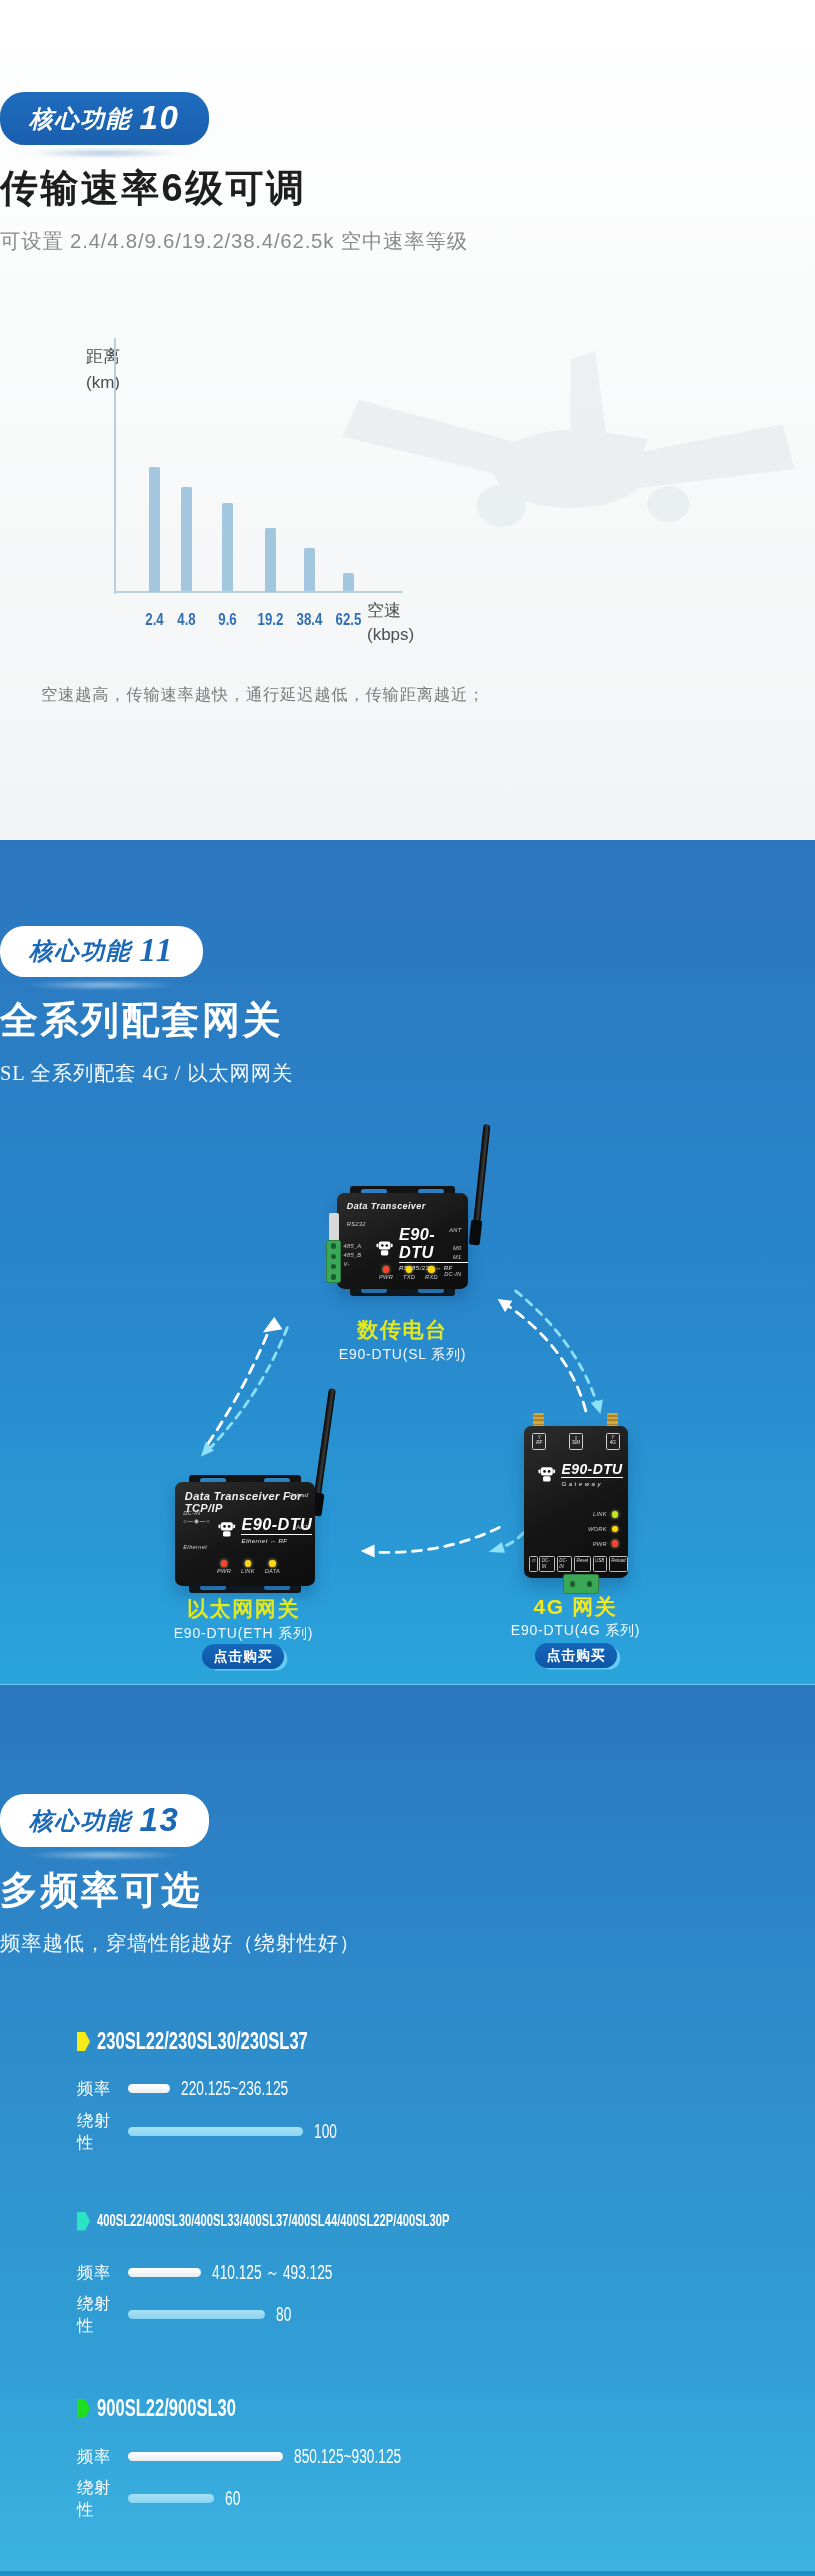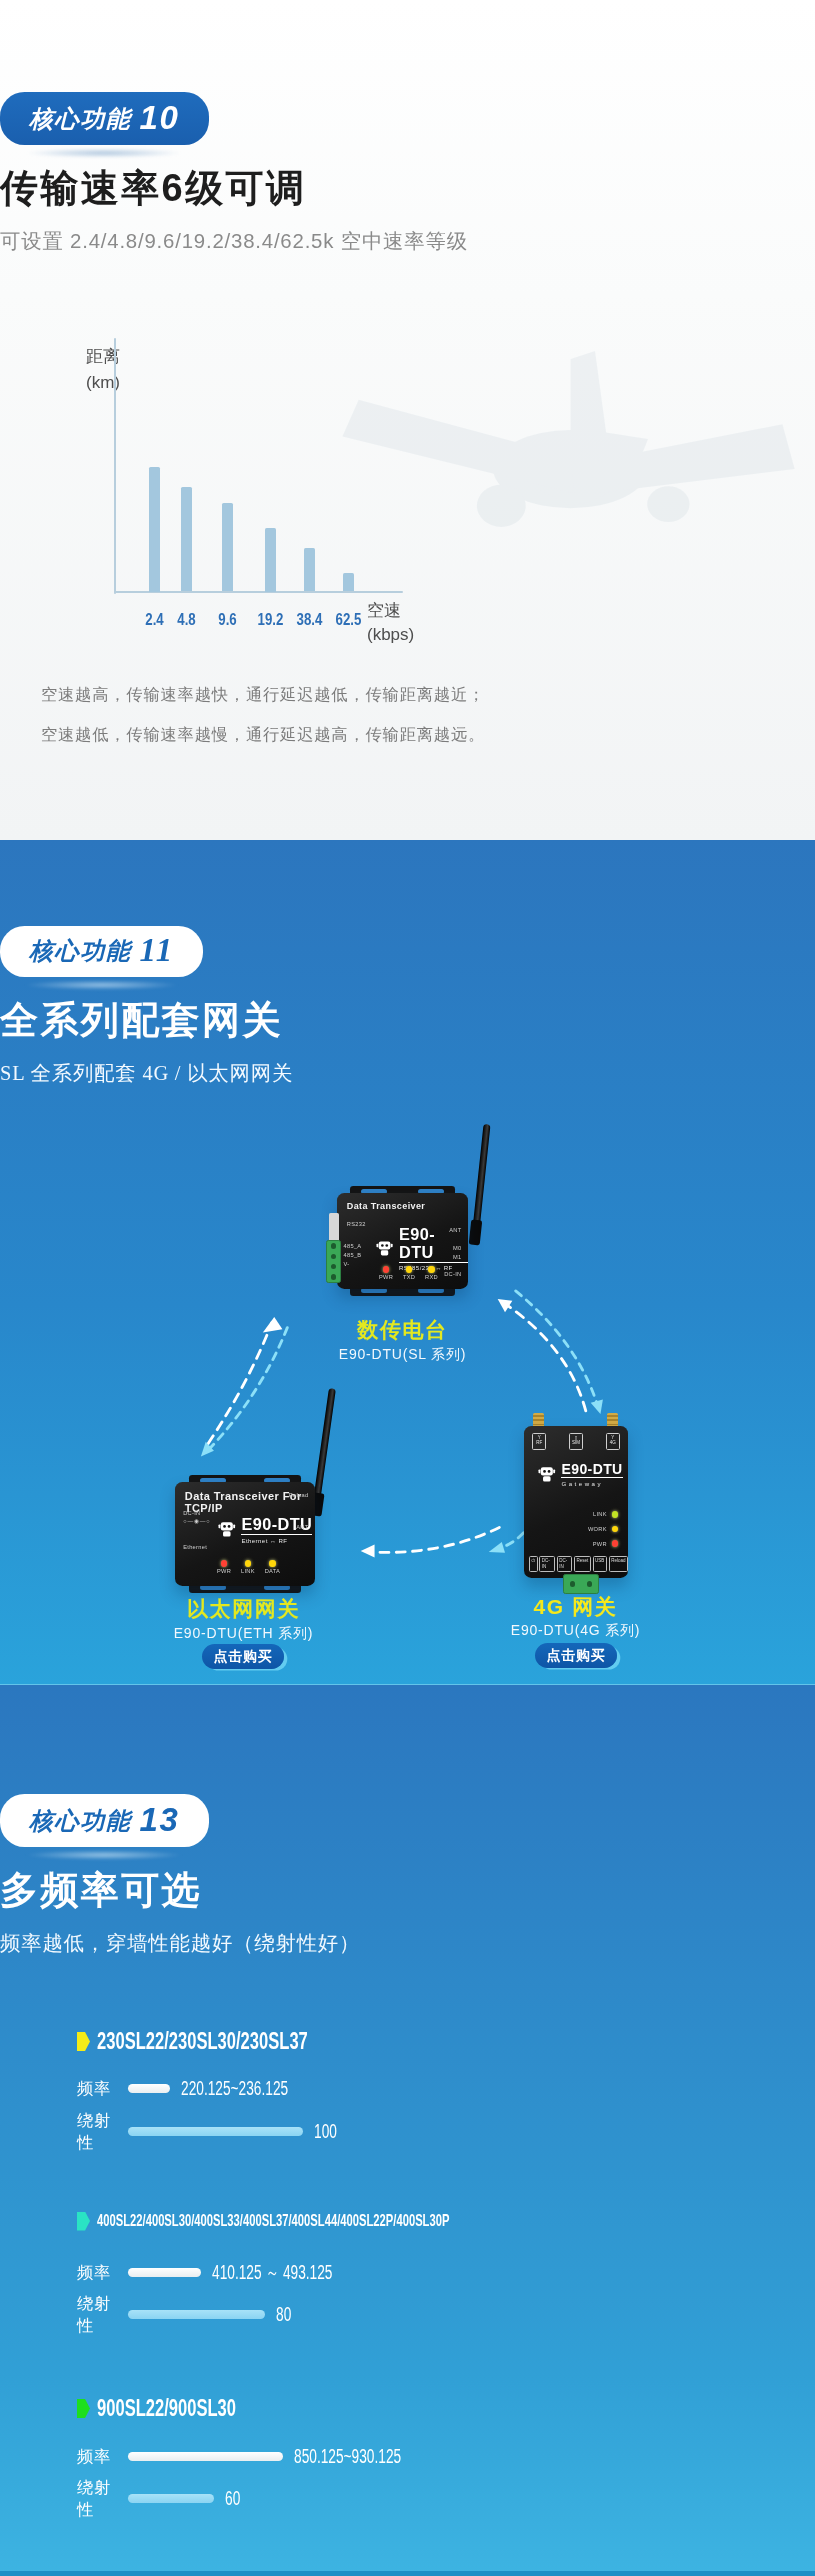--- a/index.html
+++ b/index.html
@@ -41,21 +41,21 @@
   .desc{position:absolute;left:0;width:526px;text-align:center;font-size:16.3px;color:#7c7c7c;letter-spacing:0.8px;margin:0;}
   .d1{top:684px;} .d2{top:724px;}
 
   
   .s2{height:844px;background:linear-gradient(180deg,#2c76be 0%,#2887cb 55%,#2aa3db 100%);}
   .arrows{position:absolute;left:0;top:0;}
 
   .dev{position:absolute;z-index:2;}
   .body{position:absolute;left:0;top:0;width:100%;height:100%;border-radius:7.3px;
         background:linear-gradient(155deg,#2d2d2d 0%,#151515 55%,#0d0d0d 100%);
-        box-shadow:0 8.2px 14.7px rgba(0,40,80,.25);}
+        box-shadow:0 8.2px 14.7px rgba(0,40,80,.25);font-style:italic;}
   .flange{position:absolute;left:10%;width:80%;height:11.4px;background:#141414;border-radius:3.3px;
           display:flex;justify-content:space-between;align-items:center;padding:0 11.4px;box-sizing:border-box;}
   .ftop{top:-7.3px;} .fbot{bottom:-7.3px;}
   .slot{width:26px;height:5.7px;border-radius:3.3px;background:#2f82c7;}
   .ptitle{position:absolute;left:9.8px;top:8.2px;font-size:9px;font-weight:bold;color:#f2f2f2;letter-spacing:0.4px;}
   .logo{position:absolute;display:flex;align-items:center;gap:4.9px;}
   .robot{width:19.6px;height:19.6px;}
   .brand{font-size:16.3px;font-weight:800;color:#fff;letter-spacing:0.4px;border-bottom:1.6px solid #fff;line-height:1.1;}
   .bsub{font-size:6.1px;color:#e8e8e8;letter-spacing:0.4px;margin-top:1.6px;}
   .tiny{font-size:5.7px;color:#cfcfcf;letter-spacing:0.3px;}
@@ -143,21 +143,20 @@
           <div class="cbar" style="left: 294px; top: 237px; height: 18px; background: rgb(163, 199, 222);"></div>
           <div class="ctick" style="left: 280px; color: rgb(46, 111, 182);">62.5</div>
         </div>
       <div class="xlab">
         <div>空速</div>
         <div>(kbps)</div>
       </div>
     </div>
 
     <p class="desc d1">空速越高，传输速率越快，通行延迟越低，传输距离越近；</p>
-    <p class="desc d2">空速越低，传输速率越慢，通行延迟越高，传输距离越远。</p>
   </section>
 
   <section class="s2">
     <div class="col" style="margin-top:-6.5px;font-family:Liberation Serif, serif;">
       <div class="badge white"><span>核心功能</span><span class="num">11</span></div>
       <h1 class="h1">全系列配套网关</h1>
       <p class="sub">SL 全系列配套 4G / 以太网网关</p>
     </div>
 
     <svg class="arrows" width="816" height="844" viewBox="0 0 1000 1035" fill="none">

